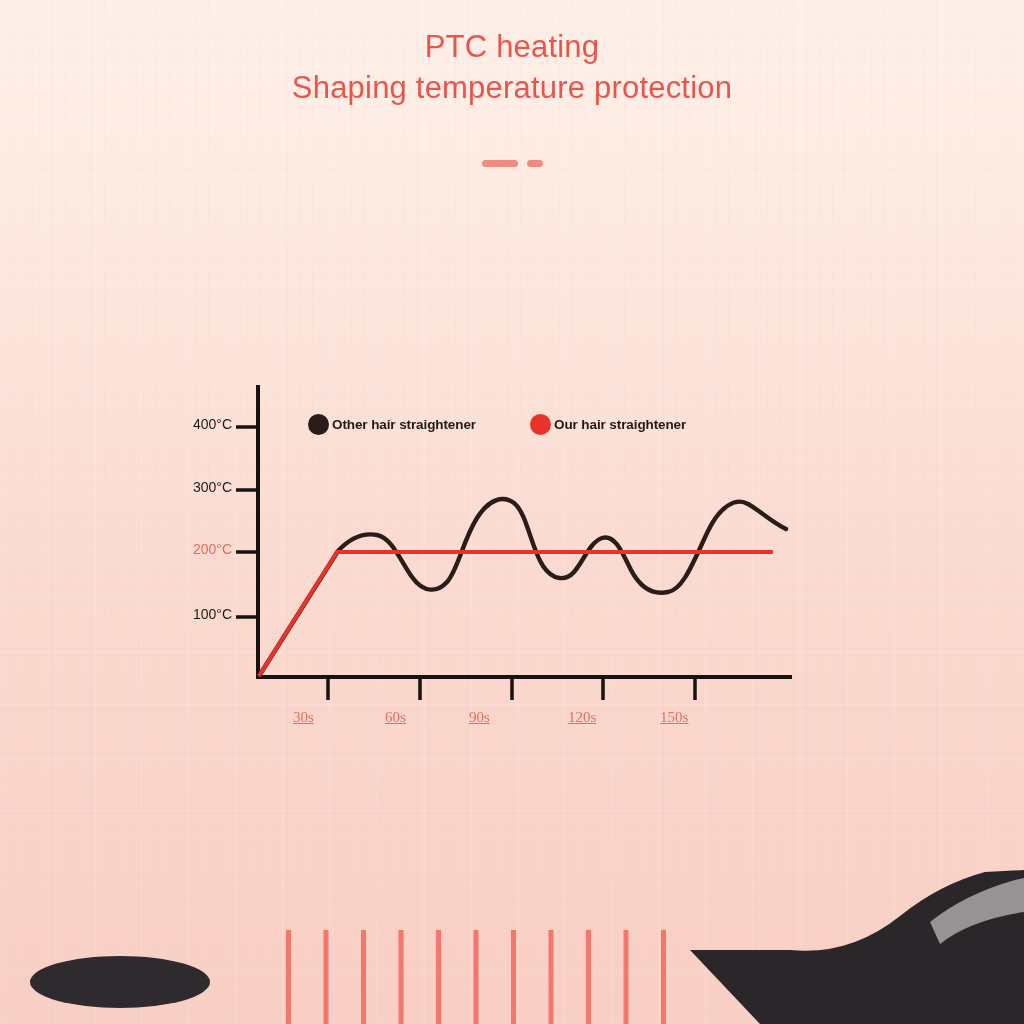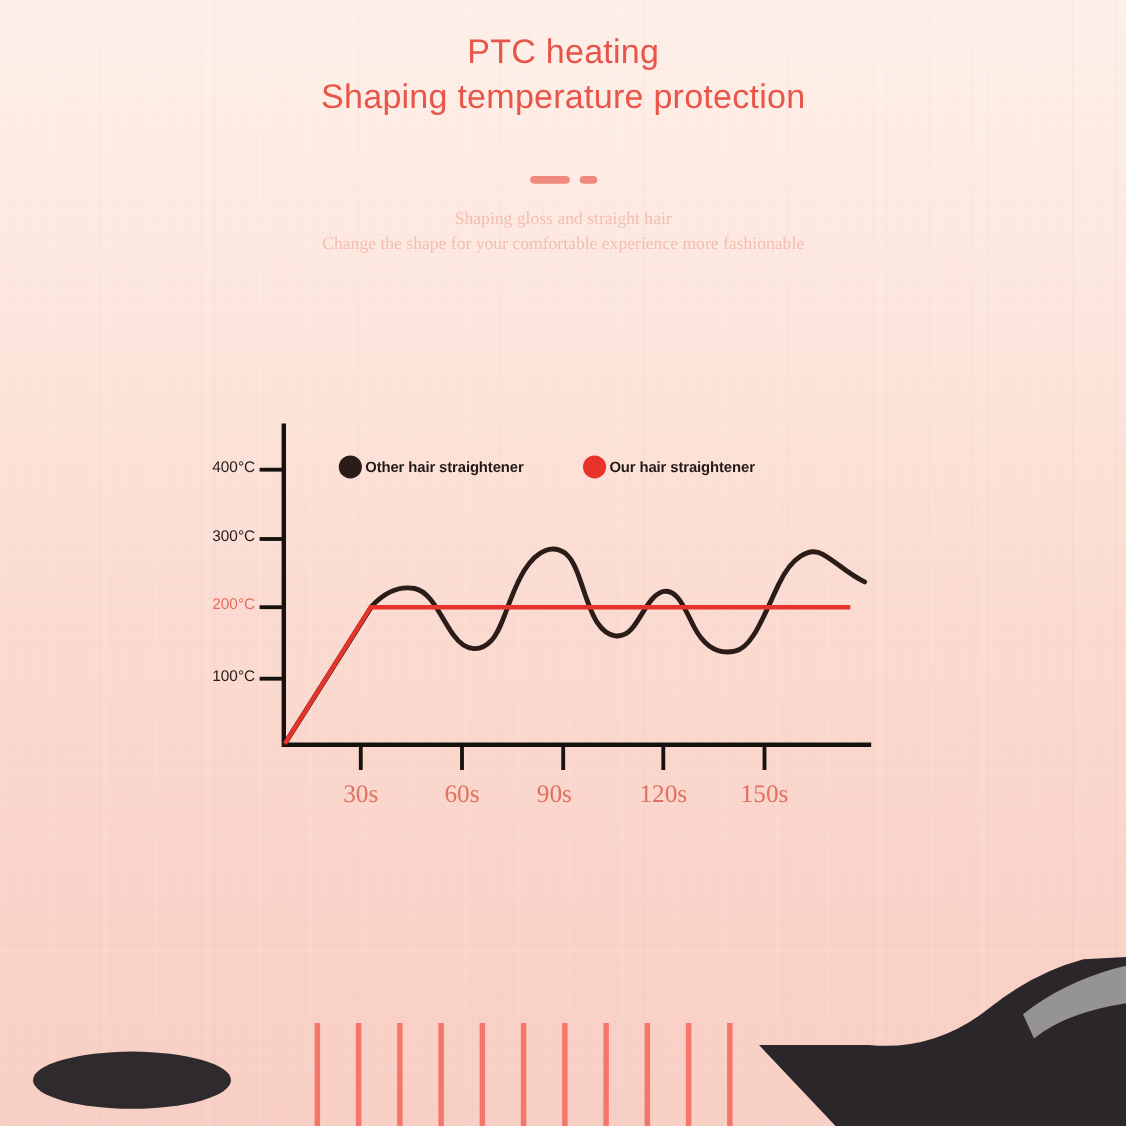--- a/index.html
+++ b/index.html
@@ -111,25 +111,25 @@
     white-space: nowrap;
   }
   .y-label {
     font-size: 14px;
     color: #231a18;
     text-align: right;
     width: 80px;
   }
   .y-label.accent { color: #ea6a5c; }
   .x-label {
-    font-size: 23px;
+    font-size: 15px;
     color: #e0705f;
     font-family: "Liberation Serif", serif;
-    text-align: center;
     width: 70px;
+    text-decoration: underline;
   }
   #legend {
     position: absolute;
     left: 276px;
     top: 414px;
     display: flex;
     align-items: center;
     gap: 22px;
   }
   .legend-item {
@@ -171,24 +171,20 @@
   <div id="headline">
     <div class="headline-line l1">PTC heating</div>
     <div class="headline-line l2">Shaping temperature protection</div>
   </div>
 
   <div id="divider">
     <span class="dash long"></span>
     <span class="dash short"></span>
   </div>
 
-  <div id="subtitle">
-    <div class="sub-line">Shaping gloss and straight hair</div>
-    <div class="sub-line">Change the shape for your comfortable experience more fashionable</div>
-  </div>
 
   <svg id="chart" viewBox="0 0 1024 1024">
 
     <g>
       <path d="M258 385 L258 677 L792 677" fill="none" stroke="#161210" stroke-width="4"></path>
 
       <line x1="236" y1="427" x2="258" y2="427" stroke="#161210" stroke-width="3.5"></line>
       <line x1="236" y1="490" x2="258" y2="490" stroke="#161210" stroke-width="3.5"></line>
       <line x1="236" y1="552" x2="258" y2="552" stroke="#161210" stroke-width="3.5"></line>
       <line x1="236" y1="617" x2="258" y2="617" stroke="#161210" stroke-width="3.5"></line>

